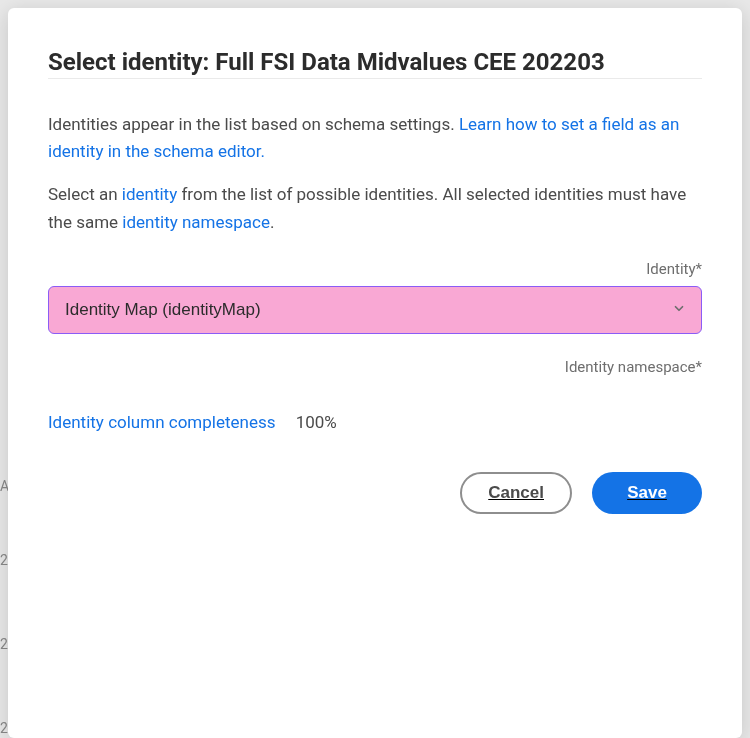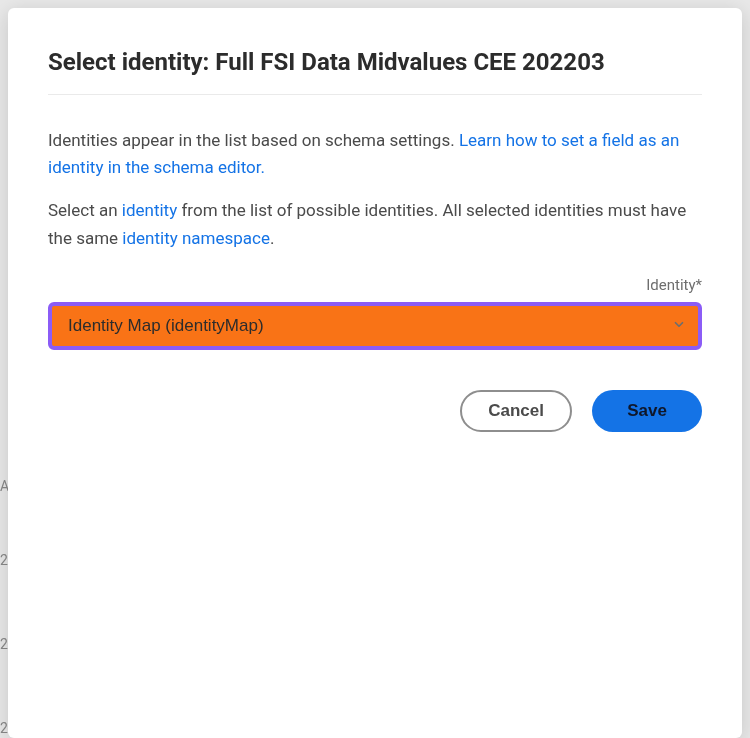--- a/index.html
+++ b/index.html
@@ -25,21 +25,21 @@
       border-radius: 6px;
       box-shadow: 0 4px 20px rgba(0,0,0,0.15);
       padding: 40px 40px 40px 40px;
       display: flex;
       flex-direction: column;
     }
     .dialog-title {
       font-size: 24px;
       font-weight: 700;
       color: #2c2c2c;
-      padding-bottom: 18px;
+      padding-bottom: 2px;
       border-bottom: 1px solid #eaeaea;
     }
     .content {
       padding-top: 32px;
       flex: 1;
     }
     .desc {
       font-size: 17px;
       line-height: 1.6;
       color: #4b4b4b;
@@ -60,23 +60,23 @@
       display: block;
       text-align: right;
     }
     .select-wrap {
       position: relative;
       width: 100%;
     }
     .select {
       width: 100%;
       height: 48px;
-      border: 4px solid #8b5cf6;
+      border: 1px solid #8b5cf6;
       border-radius: 6px;
-      background: #f97316;
+      background: #f9a8d4;
       padding: 0 44px 0 16px;
       font-size: 17px;
       color: #2c2c2c;
       text-align: left;
       cursor: pointer;
       display: flex;
       align-items: center;
     }
     .chevron {
       position: absolute;
@@ -100,41 +100,42 @@
     }
     .completeness-value {
       color: #4b4b4b;
       margin-left: 16px;
     }
     .footer {
       display: flex;
       justify-content: flex-end;
       gap: 20px;
       margin-top: 40px;
+      text-decoration: underline;
     }
     .btn {
       height: 42px;
       padding: 0 26px;
       border-radius: 21px;
       font-size: 17px;
       font-weight: 600;
       cursor: pointer;
       border: none;
       display: flex;
       align-items: center;
       justify-content: center;
     }
     .btn-secondary {
       background: #ffffff;
       border: 2px solid #8e8e8e;
       color: #4b4b4b;
     }
     .btn-primary {
       background: #1473e6;
-      color: #0f172a;
+      color: #ffffff;
       min-width: 110px;
     }
     .bg-hints {
       position: absolute;
       left: 0;
       top: 0;
       width: 100%;
       height: 100%;
       pointer-events: none;
       color: #888;
@@ -177,22 +178,27 @@
         </button>
         <span class="chevron">
           <svg viewBox="0 0 24 24" fill="none" stroke="currentColor" stroke-width="3" stroke-linecap="round" stroke-linejoin="round">
               <polyline points="6 9 12 15 18 9"></polyline>
             </svg>
         </span>
       </div>
     </div>
 
     <div class="field-group">
-    </div>
-
+      <label class="field-label">Identity namespace*</label>
+    </div>
+
+    <div class="completeness-row">
+      <span class="completeness-label">Identity column completeness</span>
+      <span class="completeness-value">100%</span>
+    </div>
 
     <div class="footer">
       <button class="btn btn-secondary">Cancel</button>
       <button class="btn btn-primary">Save</button>
     </div>
 
   </div>
 </div>
 
 </body></html>

